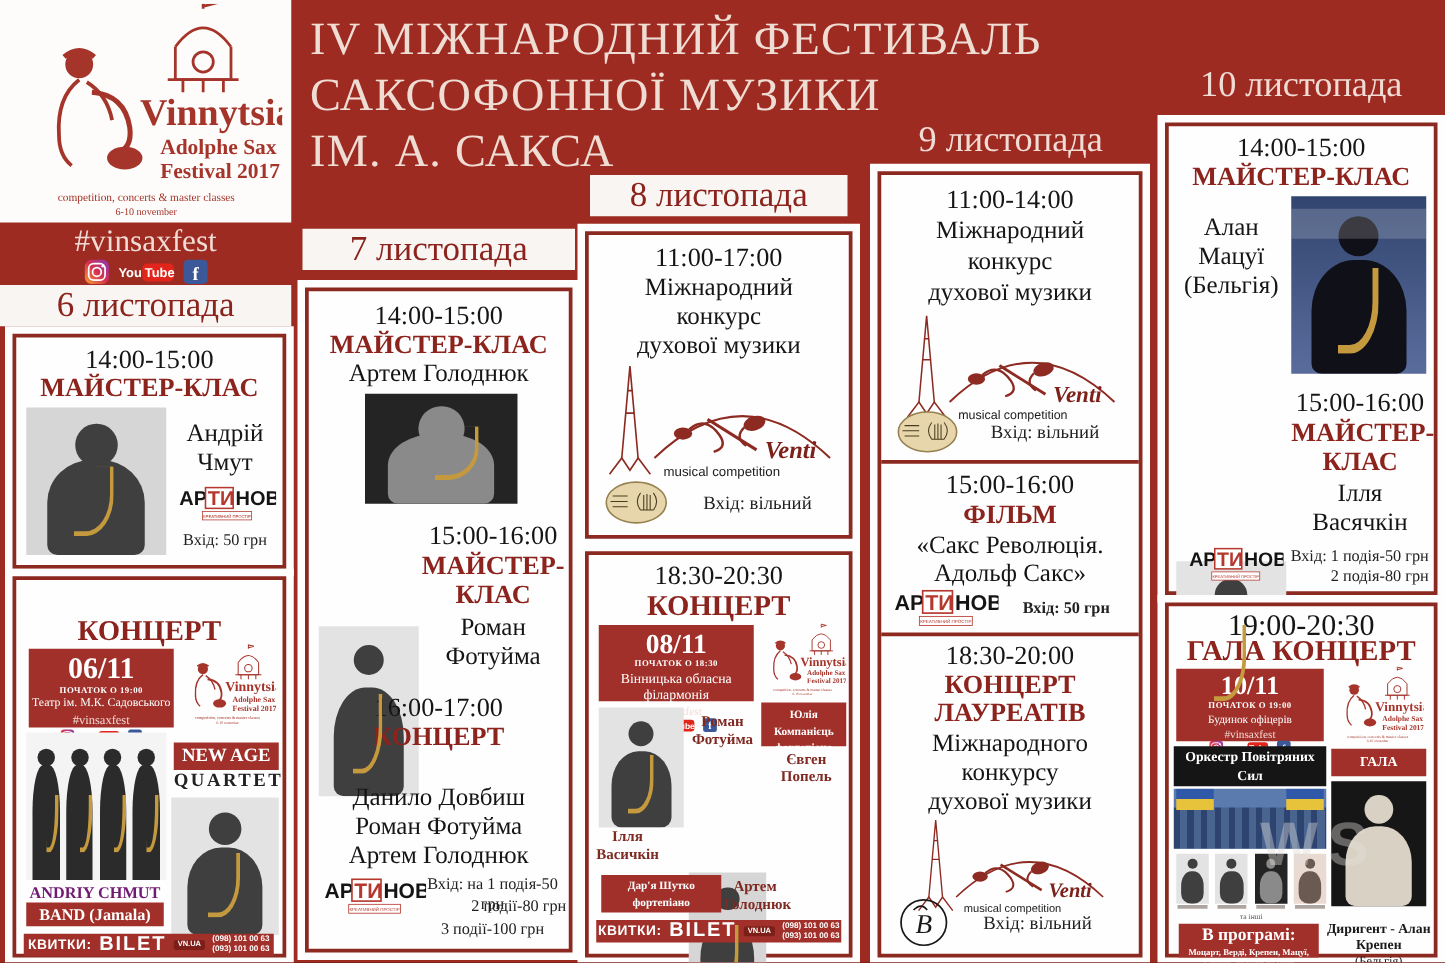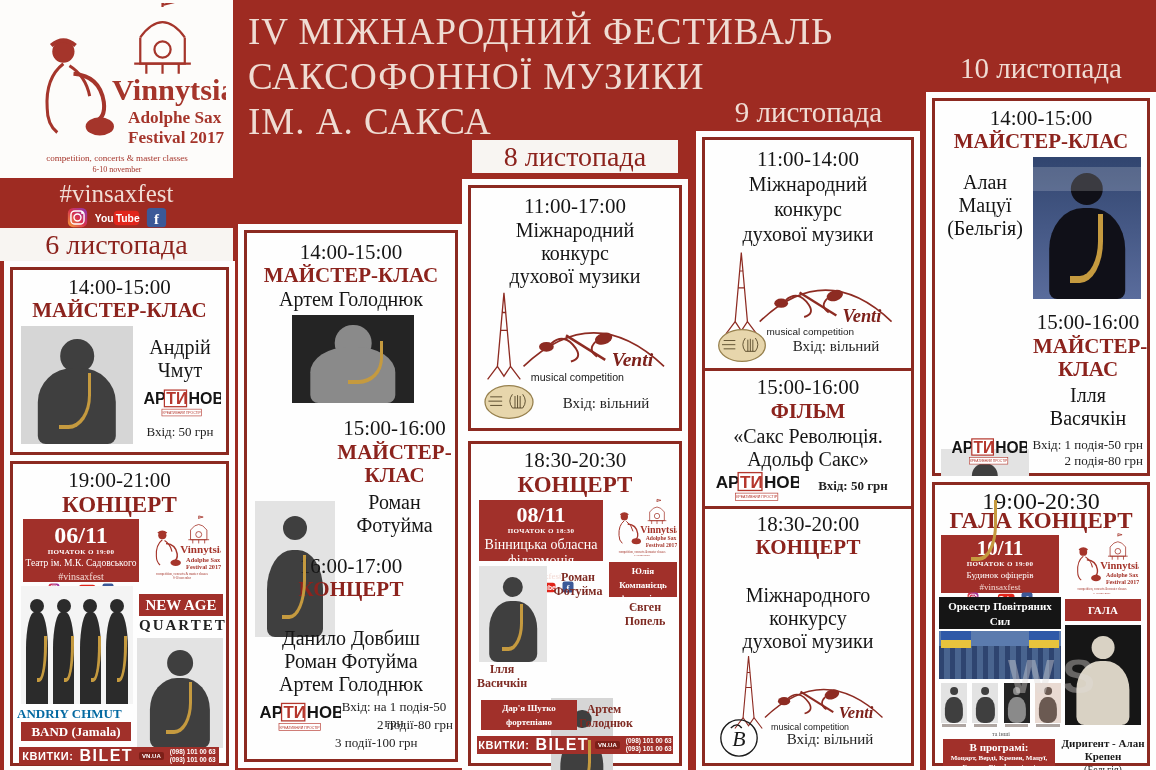--- a/index.html
+++ b/index.html
@@ -183,20 +183,21 @@
       </svg>
     <svg class="yt">
         <use href="#sym-youtube"></use>
       </svg>
     <svg class="ico">
         <use href="#sym-facebook"></use>
       </svg>
   </div>
 
   <div class="a daybox" style="left:0;top:228px;width:233px;height:33px">6 листопада</div>
+  <div class="a daybox" style="left:242px;top:183px;width:218px;height:33px">7 листопада</div>
   <div class="a daybox" style="left:472px;top:140px;width:206px;height:33px">8 листопада</div>
   <div class="a dayfree" style="left:700px;top:96px;width:217px">9 листопада</div>
   <div class="a dayfree" style="left:930px;top:52px;width:222px">10 листопада</div>
 
   <div class="card" style="left:10px;top:267px;width:213px;height:182px">
     <div class="a tt" style="left:0;top:6px;width:100%">14:00-15:00</div>
     <div class="a th" style="left:0;top:29px;width:100%">МАЙСТЕР-КЛАС</div>
     <div class="ph a" style="left:8px;top:56px;width:112px;height:118px">
         <i class="sax sm"></i>
       </div>
@@ -204,21 +205,20 @@
       <span>Андрій</span><br>
       <span>Чмут</span>
     </div>
     <svg class="a" style="left:128px;top:118px;width:80px;height:30px">
         <use href="#sym-artynov"></use>
       </svg>
     <div class="a ts" style="left:122px;top:154px;width:90px">Вхід: 50 грн</div>
   </div>
 
   <div class="card" style="left:10px;top:461px;width:213px;height:299px">
-    <div class="a tt" style="left:0;top:5px;width:100%">19:00-21:00</div>
     <div class="a th" style="left:0;top:28px;width:100%;font-size:23px">КОНЦЕРТ</div>
     <div class="redbox a" style="left:10px;top:55px;width:116px;height:63px">
       <div class="rb-date">06/11</div>
       <div class="rb-start">ПОЧАТОК О 19:00</div>
       <div class="rb-venue">Театр ім. М.К. Садовського</div>
       <div class="rb-hash">#vinsaxfest</div>
       <div class="icons" style="margin-top:1px">
         <svg class="ico-sm">
             <use href="#sym-instagram"></use>
           </svg>
@@ -237,21 +237,21 @@
       <div class="q"></div>
         <div class="q"></div>
         <div class="q"></div>
         <div class="q"></div>
     </div>
     <div class="redlabel a" style="left:126px;top:130px;width:84px;height:22px;font-size:15px;line-height:22px">NEW AGE</div>
     <div class="a" style="left:126px;top:153px;width:84px;font-size:15px;font-weight:bold;letter-spacing:2px;color:#222;text-align:center">QUARTET</div>
     <div class="ph light a" style="left:124px;top:174px;width:86px;height:110px">
         <i class="sax sm"></i>
       </div>
-    <div class="a" style="left:4px;top:242px;width:118px;font-size:13px;font-weight:bold;color:#0369a1;">ANDRIY CHMUT</div>
+    <div class="a" style="left:4px;top:242px;width:118px;font-size:13px;font-weight:bold;color:#701a75;text-align:center">ANDRIY CHMUT</div>
     <div class="redlabel a" style="left:8px;top:258px;width:110px;height:19px;font-size:13px;line-height:19px">BAND (Jamala)</div>
     <div class="tickets a" style="left:6px;top:283px;width:200px;height:18px">
       <span class="tk-label">КВИТКИ:</span>
       <span class="tk-brand">BILET</span>
       <span class="tk-domain">VN.UA</span>
       <span class="tk-phones">
         <span>(098) 101 00 63</span><br>
         <span>(093) 101 00 63</span>
       </span>
     </div>
@@ -275,21 +275,21 @@
     <div class="a tt" style="left:0;top:322px;width:100%">16:00-17:00</div>
     <div class="a th" style="left:0;top:345px;width:100%">КОНЦЕРТ</div>
     <div class="a tn" style="left:0;top:394px;width:100%">Данило Довбиш</div>
     <div class="a tn" style="left:0;top:417px;width:100%">Роман Фотуйма</div>
     <div class="a tn" style="left:0;top:440px;width:100%">Артем Голоднюк</div>
     <svg class="a" style="left:10px;top:468px;width:84px;height:32px">
         <use href="#sym-artynov"></use>
       </svg>
     <div class="a ts" style="left:88px;top:466px;width:118px;text-align:center">Вхід: на 1 подія-50 грн</div>
     <div class="a ts" style="left:88px;top:484px;width:118px;text-align:right">2 події-80 грн</div>
-    <div class="a ts" style="left:88px;top:502px;width:118px;text-align:left">3 події-100 грн</div>
+    <div class="a ts" style="left:88px;top:502px;width:118px;text-align:center">3 події-100 грн</div>
   </div>
 
   <div class="card" style="left:468px;top:185px;width:208px;height:240px">
     <div class="a tt" style="left:0;top:7px;width:100%">11:00-17:00</div>
     <div class="a tn" style="left:0;top:31px;width:100%">Міжнародний</div>
     <div class="a tn" style="left:0;top:54px;width:100%">конкурс</div>
     <div class="a tn" style="left:0;top:77px;width:100%">духової музики</div>
     <svg class="a" style="left:4px;top:100px;width:200px;height:98px">
         <use href="#sym-vinventi"></use>
       </svg>
@@ -298,21 +298,21 @@
       </svg>
     <div class="a ts" style="left:70px;top:206px;width:130px;font-size:15px">Вхід: вільний</div>
   </div>
 
   <div class="card" style="left:468px;top:441px;width:208px;height:319px">
     <div class="a tt" style="left:0;top:5px;width:100%">18:30-20:30</div>
     <div class="a th" style="left:0;top:28px;width:100%;font-size:23px">КОНЦЕРТ</div>
     <div class="redbox a" style="left:8px;top:56px;width:124px;height:61px">
       <div class="rb-date" style="font-size:22px">08/11</div>
       <div class="rb-start">ПОЧАТОК О 18:30</div>
-      <div class="rb-venue" style="font-size:14px">Вінницька обласна філармонія</div>
+      <div class="rb-venue" style="font-size:11px">Вінницька обласна філармонія</div>
       <div class="rb-hash" style="font-size:9px">#vinsaxfest</div>
       <div class="icons">
         <svg class="ico-sm">
             <use href="#sym-instagram"></use>
           </svg>
         <svg class="yt-sm">
             <use href="#sym-youtube"></use>
           </svg>
         <svg class="ico-sm">
             <use href="#sym-facebook"></use>
@@ -382,20 +382,21 @@
     <div class="a tn" style="left:0;top:285px;width:100%">«Сакс Революція.</div>
     <div class="a th" style="left:0;top:260px;width:100%">ФІЛЬМ</div>
     <div class="a tn" style="left:0;top:308px;width:100%">Адольф Сакс»</div>
     <svg class="a" style="left:8px;top:330px;width:86px;height:33px">
         <use href="#sym-artynov"></use>
       </svg>
     <div class="a tsb" style="left:98px;top:338px;width:100px">Вхід: 50 грн</div>
     <div class="divider" style="top:366px"></div>
     <div class="a tt" style="left:0;top:373px;width:100%">18:30-20:00</div>
     <div class="a th" style="left:0;top:396px;width:100%">КОНЦЕРТ</div>
+    <div class="a th" style="left:0;top:419px;width:100%">ЛАУРЕАТІВ</div>
     <div class="a tn" style="left:0;top:467px;width:100%">конкурсу</div>
     <div class="a tn" style="left:0;top:444px;width:100%">Міжнародного</div>
     <div class="a tn" style="left:0;top:490px;width:100%">духової музики</div>
     <svg class="a" style="left:3px;top:512px;width:200px;height:82px">
         <use href="#sym-vinventi"></use>
       </svg>
     <svg class="a" style="left:14px;top:578px;width:40px;height:40px">
         <use href="#sym-bcircle"></use>
       </svg>
     <div class="a ts" style="left:60px;top:590px;width:130px;font-size:15px">Вхід: вільний</div>
@@ -474,21 +475,21 @@
           <div class="ph dark" style="width:26px;height:40px"></div>
           <div class="cap"></div>
         </div>
       <div class="sp">
           <div class="ph pink" style="width:26px;height:40px"></div>
           <div class="cap"></div>
         </div>
     </div>
     <div class="a" style="left:6px;top:246px;width:120px;font-size:6px;color:#555;text-align:center">та інші</div>
     <div class="redlabel a" style="left:8px;top:254px;width:112px;height:26px;font-size:7px;line-height:1.3;padding-top:1px">
-      <span style="font-size:11px">В програмі:</span><br>
+      <span style="font-size:14px">В програмі:</span><br>
       <span>Моцарт, Верді, Крепен, Мацуї,</span><br>
       <span>Бернер, Вілофт  та інші</span>
     </div>
     <div class="a" style="left:126px;top:252px;width:84px;text-align:center;font-size:11px;font-weight:bold;color:#1a1a1a;line-height:1.2">
       <span>Диригент - Алан Крепен</span><br>
       <span style="font-weight:normal;font-size:10px">(Бельгія)</span>
     </div>
     <div class="a" style="left:0;top:284px;width:100%;text-align:center;font-size:14px;color:#1a1a1a">Вхід вільний та по запрошенням</div>
   </div>
 

